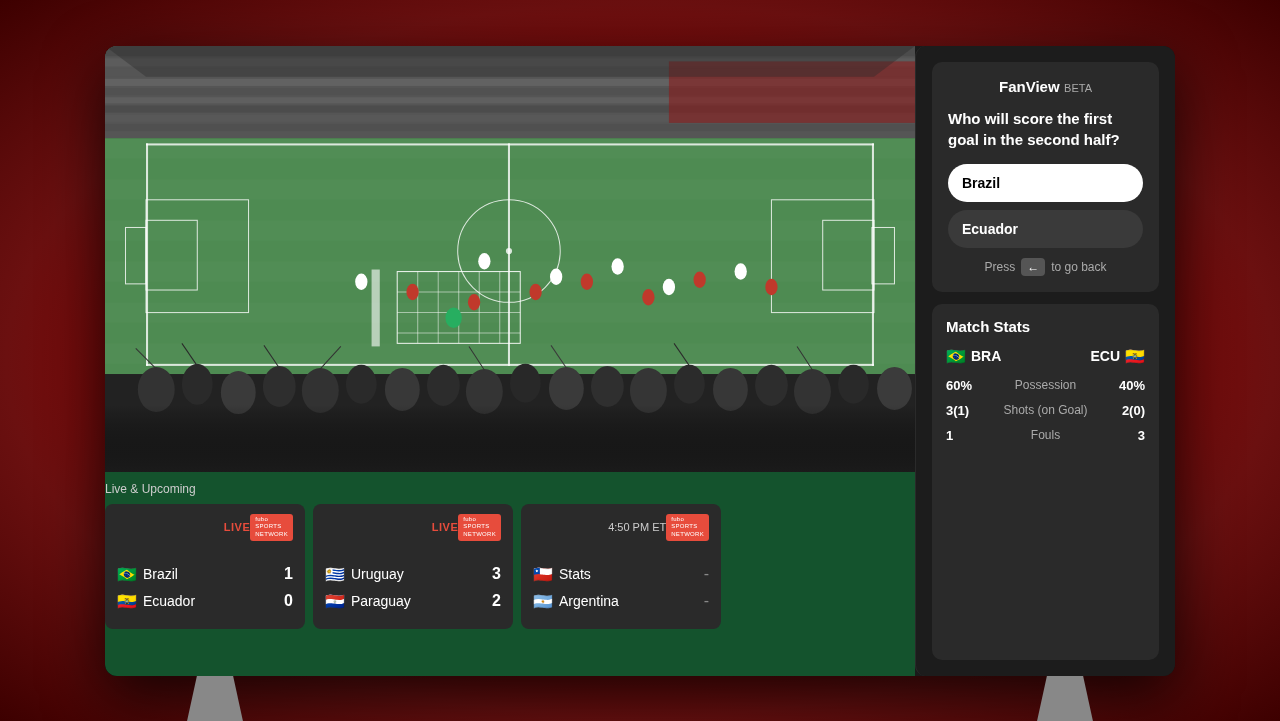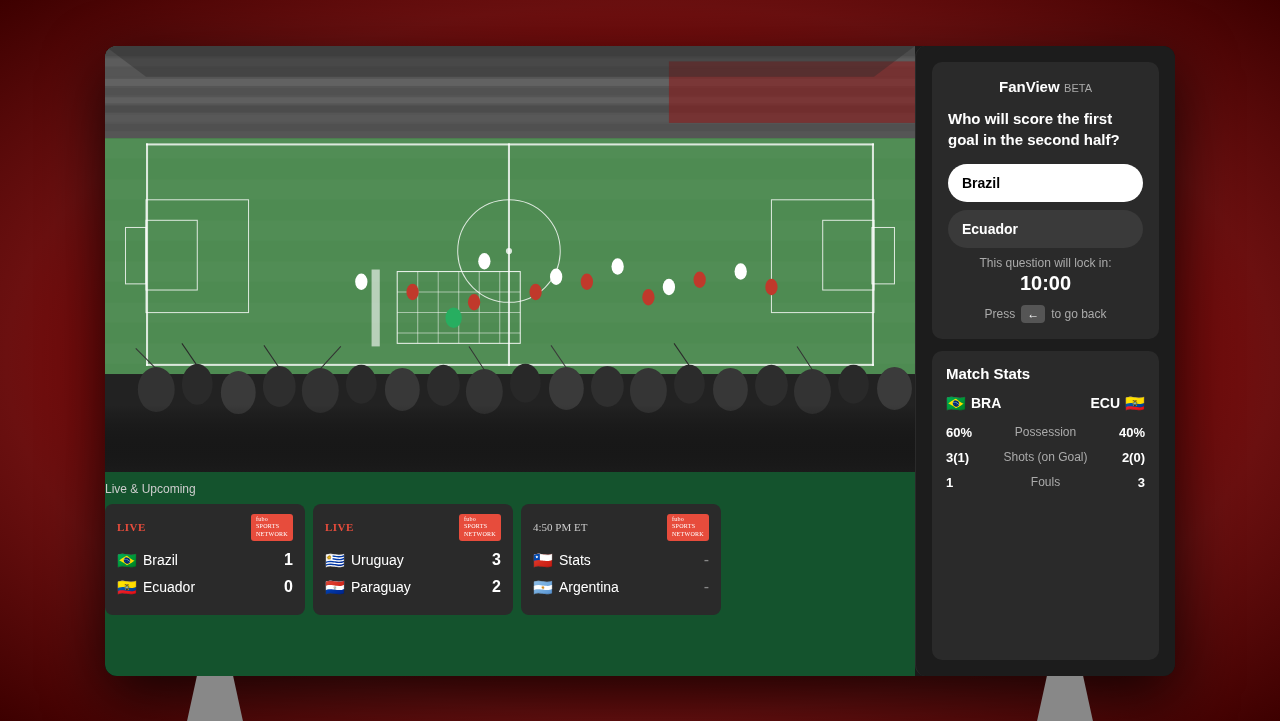--- a/index.html
+++ b/index.html
@@ -80,24 +80,23 @@
     }
     .match-card {
       background: #2a2a2a;
       border-radius: 8px;
       padding: 10px 12px;
       flex: 1;
       max-width: 200px;
     }
     .card-header {
       display: flex;
-      justify-content: space-between;
-      align-items: center;
-      margin-bottom: 10px;
-      font-family: Liberation Serif, serif;
+      justify-content: flex-end;
+      align-items: center;
+      margin-bottom: 24px;
     }
     .live-badge {
       font-size: 11px;
       font-weight: 700;
       color: #e74c3c;
       letter-spacing: 0.5px;
     }
     .fubo-logo {
       background: #e74c3c;
       color: white;
@@ -505,24 +504,20 @@
     <div class="right-panel">
 
       <div class="fanview-card">
         <div class="fanview-header">
           <span class="fanview-title">FanView</span>
           <span class="fanview-beta">BETA</span>
         </div>
         <div class="fanview-question">Who will score the first goal in the second half?</div>
         <button class="answer-btn selected">Brazil</button>
         <button class="answer-btn unselected">Ecuador</button>
-        <div class="lock-info">
-          <div class="lock-label">This question will lock in:</div>
-          <div class="lock-time">10:00</div>
-        </div>
         <div class="go-back-hint">
           <span>Press</span>
           <span class="back-icon-btn">←</span>
           <span>to go back</span>
         </div>
       </div>
 
       <div class="match-stats-card">
         <div class="stats-title">Match Stats</div>
         <div class="stats-teams-row">

